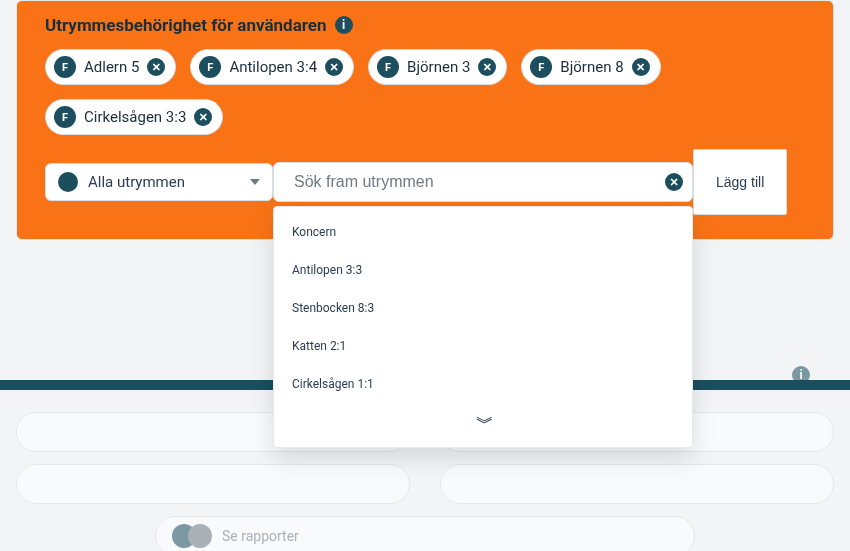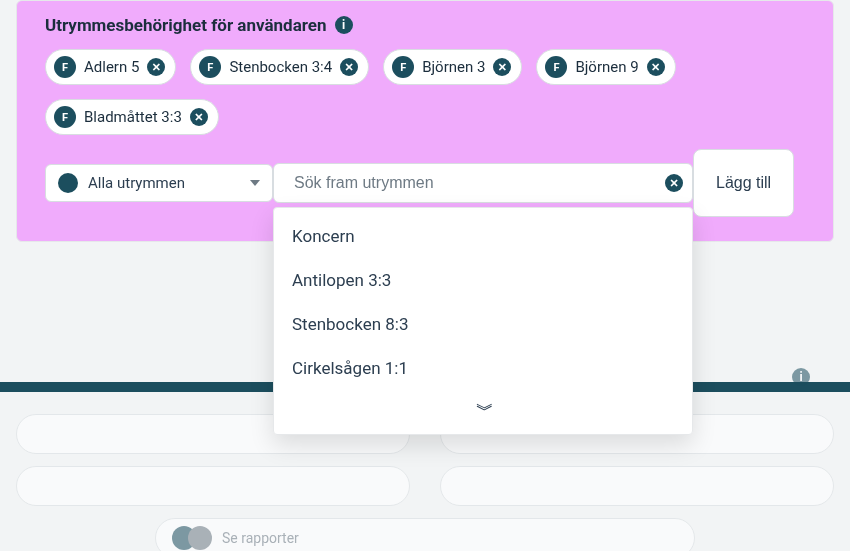--- a/index.html
+++ b/index.html
@@ -4,21 +4,21 @@
 <style>
   * { box-sizing: border-box; }
   body {
     margin: 0;
     font-family: -apple-system, BlinkMacSystemFont, "Segoe UI", Roboto, Arial, sans-serif;
     background: #f2f4f5;
     color: #2c3e50;
     font-size: 15px;
   }
   .card {
-    background: #f0abfc;
+    background: #f97316;
     border: 1px solid #e6e8ea;
     border-radius: 6px;
     margin: 0 16px;
     padding: 8px 28px 24px 28px;
     position: relative;
   }
   .section-title {
     font-weight: 700;
     font-size: 17px;
     color: #1c2e3d;
@@ -125,40 +125,40 @@
     width: 18px; height: 18px; border-radius: 50%;
     background: #1c4e5e; color: #fff;
     display: flex; align-items: center; justify-content: center;
     font-size: 11px; font-weight: 700; cursor: pointer;
     line-height: 1;
   }
   .add-btn {
     border: 1px solid #d8dde1;
     background: #fff;
     color: #2c3e50;
-    border-radius: 8px;
+    border-radius: 2px;
     padding: 24px 22px;
-    font-size: 16px;
+    font-size: 14px;
     cursor: pointer;
   }
   .dropdown {
     position: absolute;
     top: 44px;
     left: 0;
     width: 420px;
     background: #fff;
     border: 1px solid #e6e8ea;
     border-radius: 4px;
     box-shadow: 0 10px 25px rgba(0,0,0,0.12);
     z-index: 100;
     padding: 6px 0 0 0;
   }
   .dropdown-item {
     padding: 12px 18px;
-    font-size: 17px;
+    font-size: 12px;
     color: #2c3e50;
     cursor: pointer;
   }
   .dropdown-more {
     text-align: center;
     padding: 8px 0 12px 0;
     cursor: pointer;
     font-size: 18px;
     color: #2c3e50;
     letter-spacing: -4px;
@@ -207,36 +207,36 @@
   </div>
 
   <div class="chip-row" id="chips">
       <span class="chip">
         <span class="badge">F</span>
         <span>Adlern 5</span>
         <span class="remove">✕</span>
       </span>
       <span class="chip">
         <span class="badge">F</span>
-        <span>Stenbocken 3:4</span>
+        <span>Antilopen 3:4</span>
         <span class="remove">✕</span>
       </span>
       <span class="chip">
         <span class="badge">F</span>
         <span>Björnen 3</span>
         <span class="remove">✕</span>
       </span>
       <span class="chip">
         <span class="badge">F</span>
-        <span>Björnen 9</span>
-        <span class="remove">✕</span>
-      </span>
-      <span class="chip">
-        <span class="badge">F</span>
-        <span>Bladmåttet 3:3</span>
+        <span>Björnen 8</span>
+        <span class="remove">✕</span>
+      </span>
+      <span class="chip">
+        <span class="badge">F</span>
+        <span>Cirkelsågen 3:3</span>
         <span class="remove">✕</span>
       </span>
     </div>
 
   <div class="controls-row">
 
     <div class="select-box">
       <span class="left">
         <span class="dot"></span>
         <span>Alla utrymmen</span>
@@ -246,20 +246,21 @@
 
     <div class="search-wrap">
       <input class="search-input" type="text" placeholder="Sök fram utrymmen" style="">
       <span class="clear-btn">✕</span>
 
       <div class="dropdown" id="dropdown">
 
         <div class="dropdown-item">Koncern</div>
           <div class="dropdown-item">Antilopen 3:3</div>
           <div class="dropdown-item">Stenbocken 8:3</div>
+          <div class="dropdown-item">Katten 2:1</div>
           <div class="dropdown-item">Cirkelsågen 1:1</div>
           <div class="dropdown-more">
           <span>︾</span>
         </div>
       </div>
     </div>
 
     <button class="add-btn">Lägg till</button>
 
   </div>

